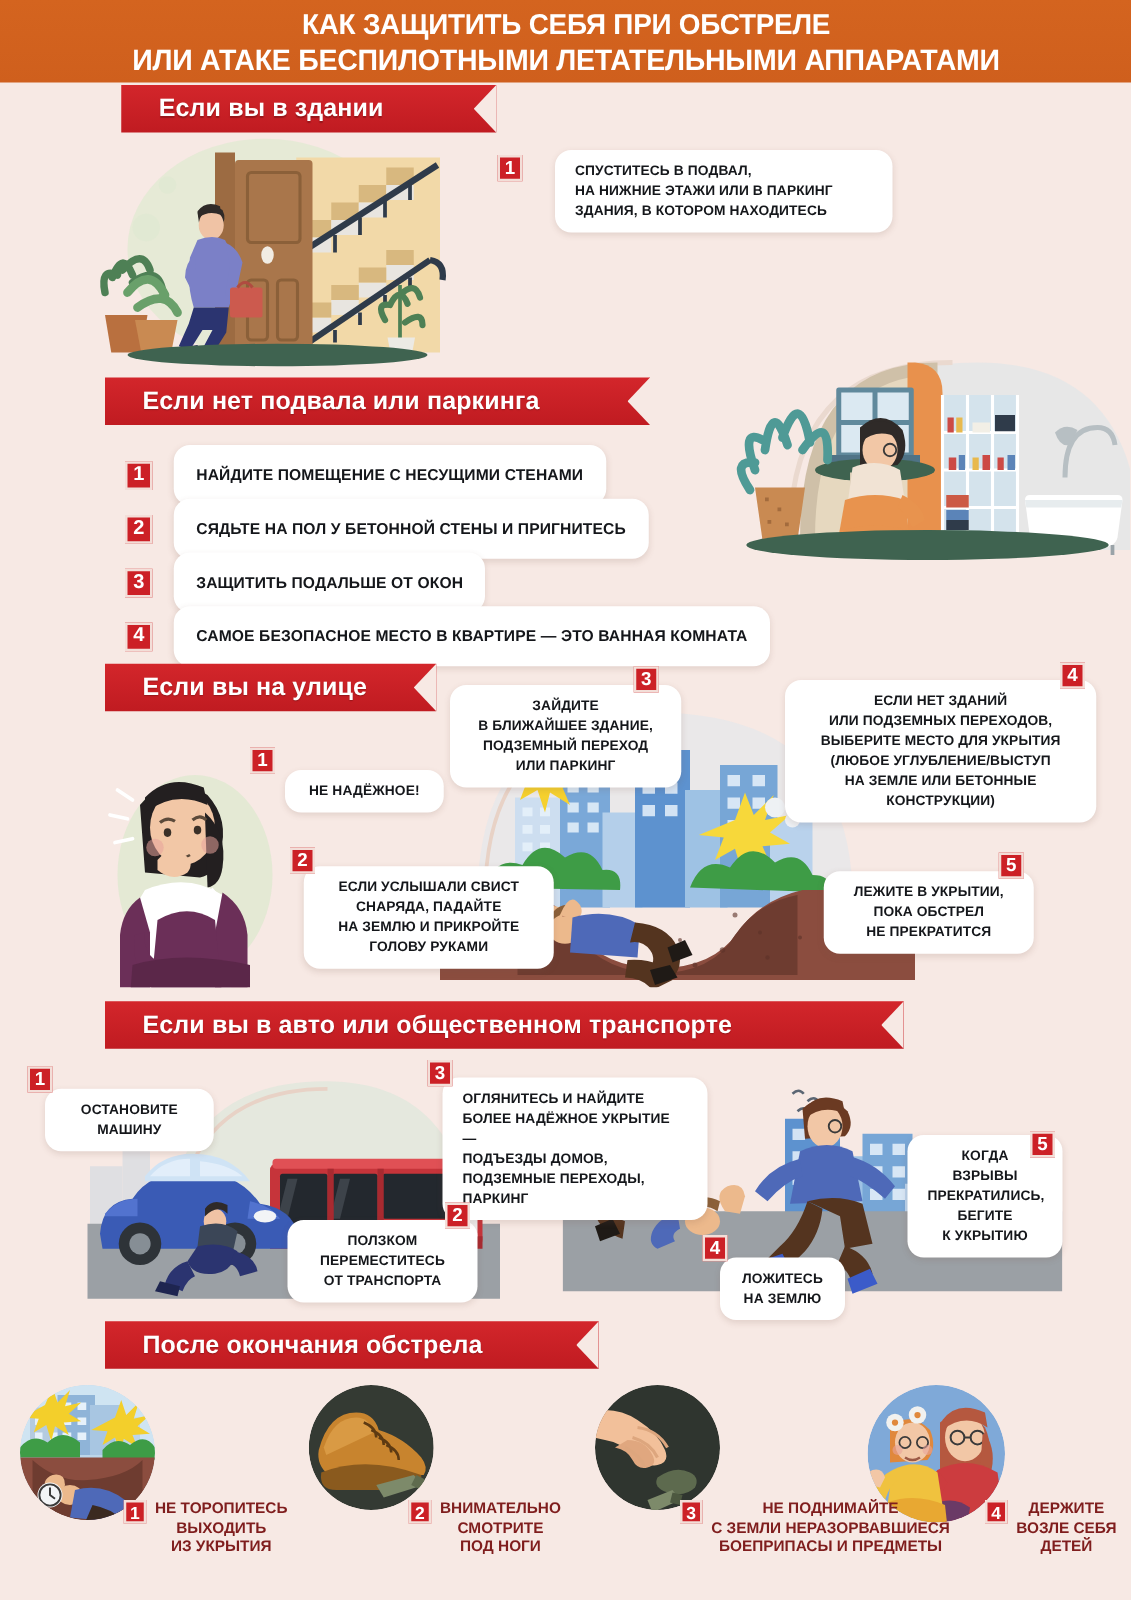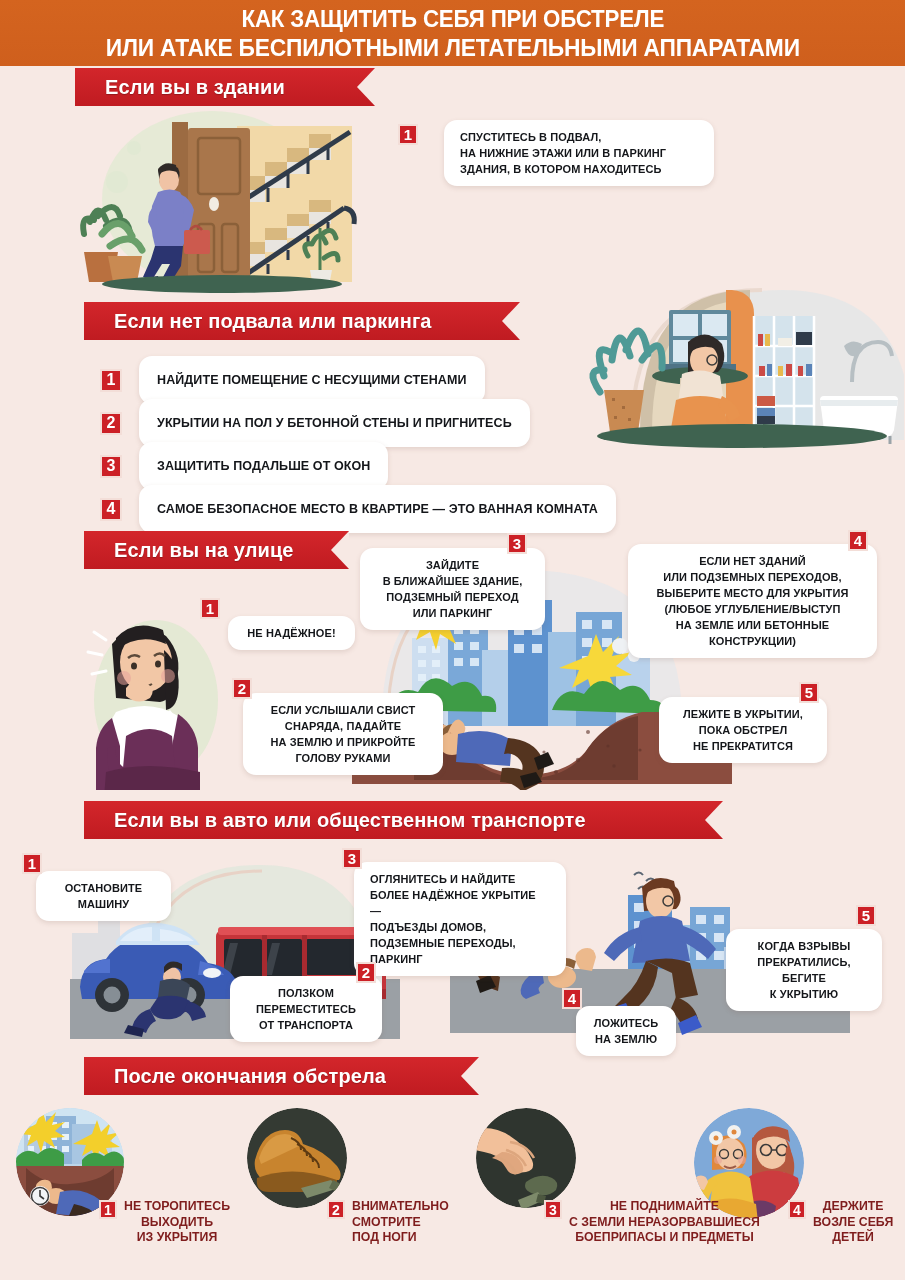--- a/index.html
+++ b/index.html
@@ -120,21 +120,21 @@
   }
 </style>
 </head>
 <body>
 
 <div class="header">
   <div class="header-line l1">КАК ЗАЩИТИТЬ СЕБЯ ПРИ ОБСТРЕЛЕ</div>
   <div class="header-line l2">ИЛИ АТАКЕ БЕСПИЛОТНЫМИ ЛЕТАТЕЛЬНЫМИ АППАРАТАМИ</div>
 </div>
 
-<div class="ribbon" style="left:75px; top:68px; width:300px;">
+<div class="ribbon" style="left:97px; top:68px; width:300px;">
   <span>Если вы в здании</span>
 </div>
 
 <div class="illu" style="left:62px; top:104px; width:330px; height:200px;">
   <svg width="330" height="200" viewBox="0 0 330 200">
     <ellipse cx="150" cy="95" rx="110" ry="88" fill="#e0e9d2" opacity=".75"></ellipse>
     <circle cx="55" cy="78" r="11" fill="#e0e9d2" opacity=".8"></circle>
     <circle cx="72" cy="44" r="7" fill="#e0e9d2" opacity=".8"></circle>
 
     <path d="M175 22 L290 22 L290 178 L175 178 Z" fill="#f2d9a8"></path>
@@ -250,21 +250,21 @@
     <ellipse cx="190" cy="186" rx="145" ry="12" fill="#3f6350"></ellipse>
   </svg>
 </div>
 
 <div class="row-item" style="left:100px; top:356px;">
   <div class="badge sq22">1</div>
   <div class="bubble">НАЙДИТЕ ПОМЕЩЕНИЕ С НЕСУЩИМИ СТЕНАМИ</div>
 </div>
 <div class="row-item" style="left:100px; top:399px;">
   <div class="badge sq22">2</div>
-  <div class="bubble">УКРЫТИИ НА ПОЛ У БЕТОННОЙ СТЕНЫ И ПРИГНИТЕСЬ</div>
+  <div class="bubble">СЯДЬТЕ НА ПОЛ У БЕТОННОЙ СТЕНЫ И ПРИГНИТЕСЬ</div>
 </div>
 <div class="row-item" style="left:100px; top:442px;">
   <div class="badge sq22">3</div>
   <div class="bubble">ЗАЩИТИТЬ ПОДАЛЬШЕ ОТ ОКОН</div>
 </div>
 <div class="row-item" style="left:100px; top:485px;">
   <div class="badge sq22">4</div>
   <div class="bubble">САМОЕ БЕЗОПАСНОЕ МЕСТО В КВАРТИРЕ — ЭТО ВАННАЯ КОМНАТА</div>
 </div>
 
@@ -544,21 +544,21 @@
 ПАРКИНГ</div>
 </div>
 
 <div class="abs" style="left:562px; top:988px; display:flex; align-items:flex-start;">
   <div class="badge sq20" style="margin-right:-6px; z-index:5;">4</div>
   <div class="bubble center" style="white-space:pre-line; margin-top:18px; width:100px;">ЛОЖИТЕСЬ
 НА ЗЕМЛЮ</div>
 </div>
 
 <div class="abs" style="left:726px; top:905px; display:flex; align-items:flex-start;">
-  <div class="bubble center" style="white-space:pre-line; margin-top:24px; width:156px;">КОГДА ВЗРЫВЫ
+  <div class="bubble center" style="white-space:pre-line; margin-top:3px; width:124px;">КОГДА ВЗРЫВЫ
 ПРЕКРАТИЛИСЬ,
 БЕГИТЕ
 К УКРЫТИЮ</div>
   <div class="badge sq20" style="margin-left:-26px; z-index:5;">5</div>
 </div>
 
 <div class="ribbon" style="left:84px; top:1057px; width:395px;">
   <span>После окончания обстрела</span>
 </div>
 
@@ -666,21 +666,21 @@
 </div>
 
 <div class="bottom-item" style="left:99px; top:1199px;">
   <div class="badge sq18">1</div>
   <div class="bottom-text center" style="text-align:center;">НЕ ТОРОПИТЕСЬ
 ВЫХОДИТЬ
 ИЗ УКРЫТИЯ</div>
 </div>
 <div class="bottom-item" style="left:327px; top:1199px;">
   <div class="badge sq18">2</div>
-  <div class="bottom-text" style="">ВНИМАТЕЛЬНО
+  <div class="bottom-text" style="text-align:center;">ВНИМАТЕЛЬНО
 СМОТРИТЕ
 ПОД НОГИ</div>
 </div>
 <div class="bottom-item" style="left:544px; top:1199px;">
   <div class="badge sq18">3</div>
   <div class="bottom-text" style="text-align:center;">НЕ ПОДНИМАЙТЕ
 С ЗЕМЛИ НЕРАЗОРВАВШИЕСЯ
 БОЕПРИПАСЫ И ПРЕДМЕТЫ</div>
 </div>
 <div class="bottom-item" style="left:788px; top:1199px;">

